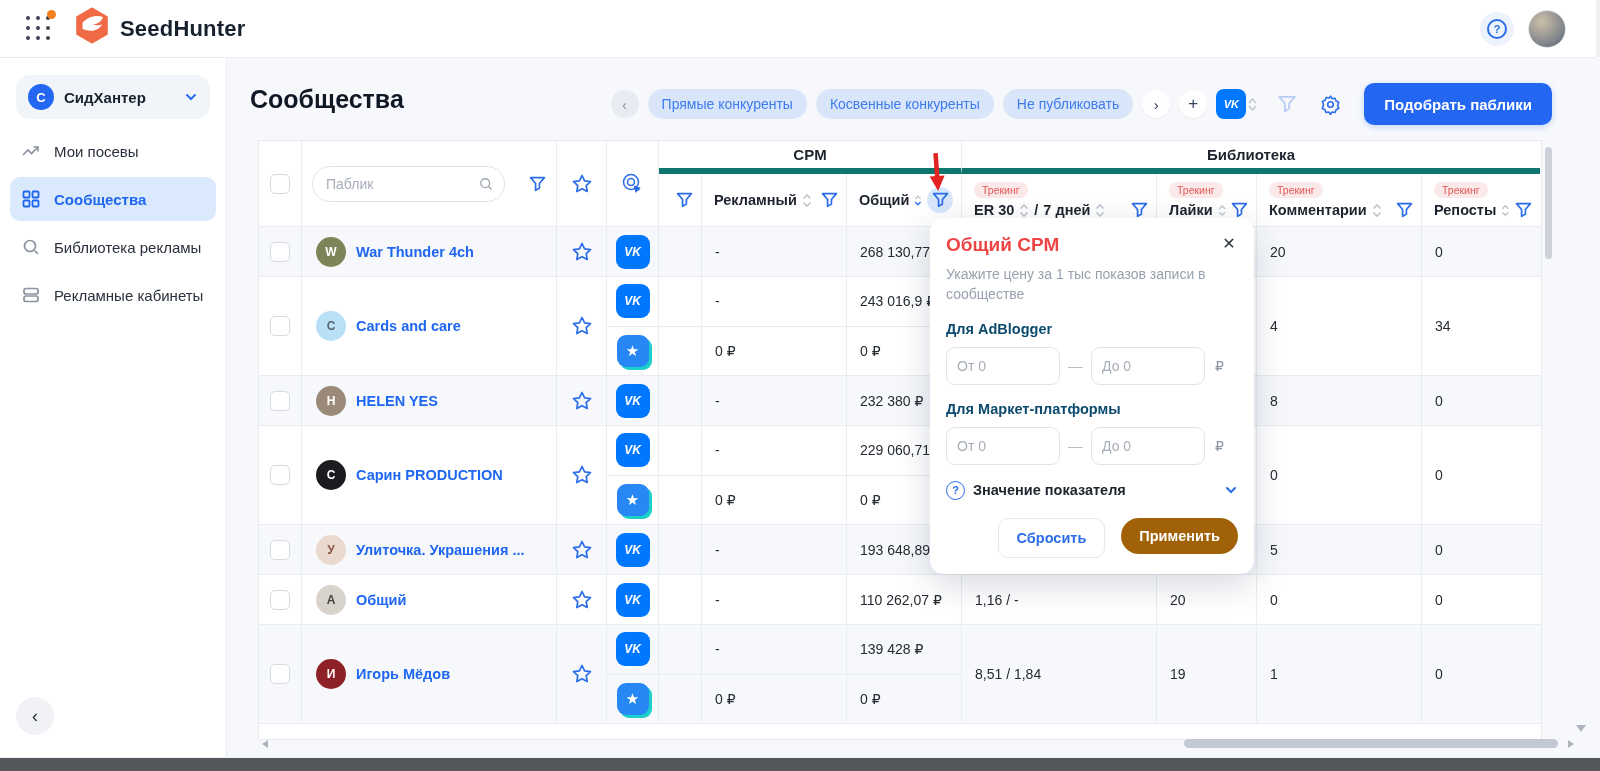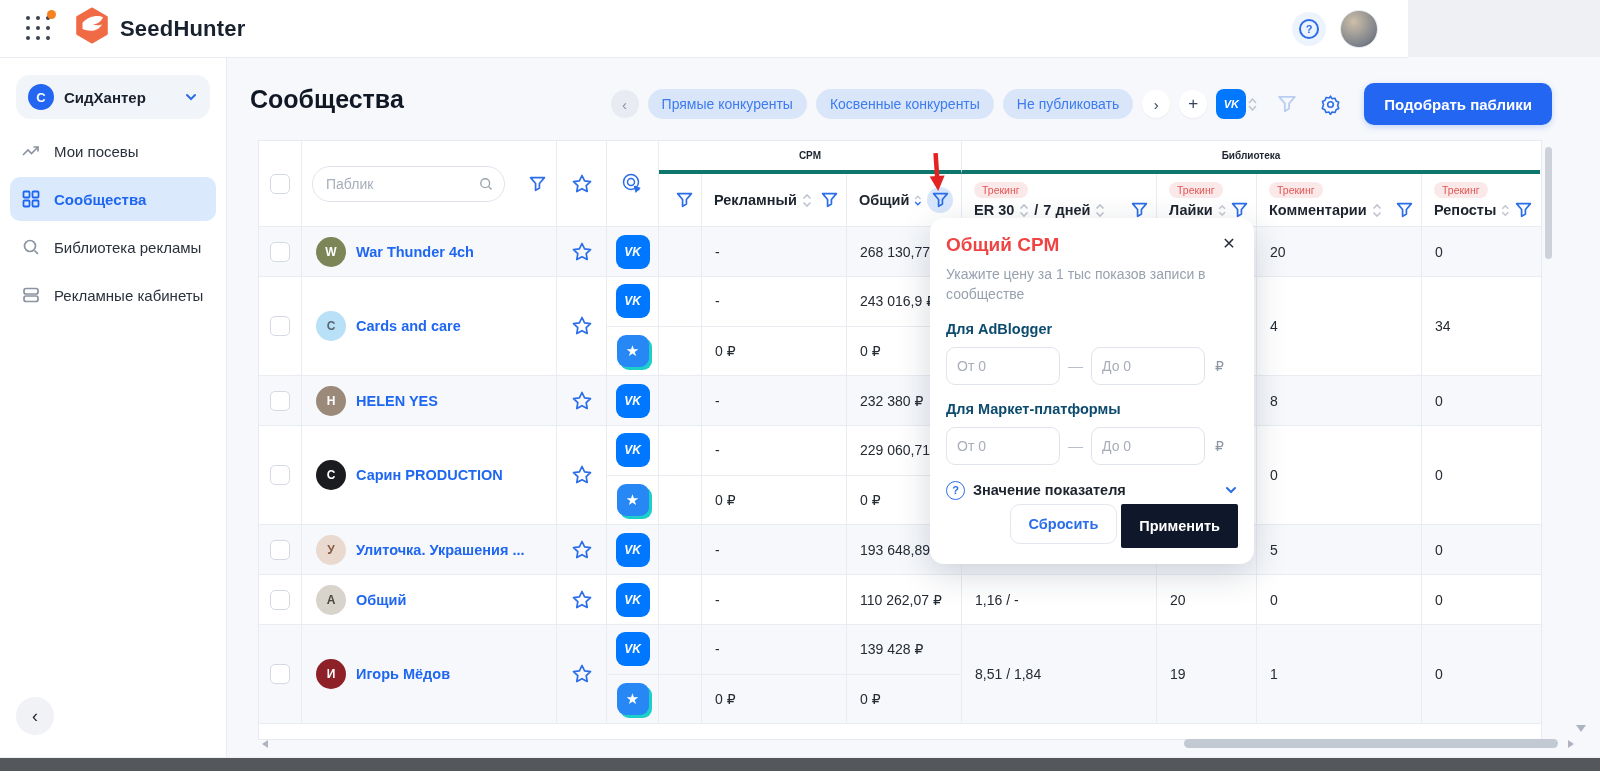--- a/index.html
+++ b/index.html
@@ -1,19 +1,19 @@
 <!DOCTYPE html>
 <html><head>
 <meta charset="utf-8">
 <style>
   html,body{margin:0;padding:0;}
   body{width:1600px;height:771px;overflow:hidden;position:relative;background:#eef0f4;
        font-family:"Liberation Sans","DejaVu Sans",sans-serif;color:#1d242e;}
   
-  .topbar{position:absolute;left:0;top:0;width:1408px;height:57px;background:#fff;border-bottom:1px solid #e9ecf1;display:flex;align-items:center;z-index:10;}
+  .topbar{position:absolute;left:0;top:0;width:1596px;height:57px;background:#fff;border-bottom:1px solid #e9ecf1;display:flex;align-items:center;z-index:10;}
   .appsbtn{position:relative;width:26px;height:26px;margin-left:26px;display:grid;grid-template-columns:repeat(3,1fr);gap:4px;cursor:pointer;}
   .appsbtn i{width:4px;height:4px;border-radius:50%;background:#3c4350;}
   .appsbtn .odot{position:absolute;right:-4px;top:-6px;width:9px;height:9px;border-radius:50%;background:#f5821f;}
   .logo{display:flex;align-items:center;gap:10px;margin-left:22px;}
   .logoname{font-size:22px;font-weight:800;color:#18222e;letter-spacing:.2px;}
   .tb-right{margin-left:auto;display:flex;align-items:center;gap:14px;margin-right:30px;}
   .helpbtn{width:34px;height:34px;border-radius:50%;background:#edf3fd;display:flex;align-items:center;justify-content:center;cursor:pointer;}
   .avatar{width:36px;height:36px;border-radius:50%;background:radial-gradient(circle at 35% 30%,#cdbfa9,#7b8089 70%,#3f454d);border:1px solid #e2e5ea;cursor:pointer;}
   
   .sidebar{position:absolute;left:0;top:57px;width:226px;height:700px;background:#fff;border-right:1px solid #e9ecf1;z-index:5;}
@@ -35,21 +35,21 @@
   .vkbtn{width:30px;height:30px;border-radius:8px;background:#0077ff;color:#fff;font-weight:800;font-size:11px;font-style:italic;display:flex;align-items:center;justify-content:center;cursor:pointer;}
   .minisort{display:flex;flex-direction:column;gap:1px;margin-left:2px;}
   .iconbtn{width:26px;height:26px;display:flex;align-items:center;justify-content:center;cursor:pointer;margin-left:8px;}
   .primarybtn{height:42px;border-radius:10px;background:#2266f2;color:#fff;font-size:15px;font-weight:600;display:flex;align-items:center;padding:0 20px;margin-left:12px;cursor:pointer;box-shadow:0 2px 6px rgba(34,102,242,.25);}
   
   .tbl{position:absolute;left:32px;top:83px;width:1282px;background:#fff;border:1px solid #e7eaef;z-index:1;}
   .grid{display:grid;grid-template-columns:43px 255px 50px 52px 43px 145px 115px 195px 100px 165px 118px;}
   .hdr{grid-template-rows:33px 52px;}
   .cell{border-right:1px solid #e9ecf0;min-width:0;}
   .cell:last-child{border-right:none;}
-  .gcell{display:flex;align-items:center;justify-content:center;font-size:10px;font-weight:600;border-bottom:4px solid #0f766e;text-align:center;}
+  .gcell{display:flex;align-items:center;justify-content:center;font-size:15px;font-weight:600;border-bottom:6px solid #0f766e;text-align:center;}
   .span2{grid-row:1 / span 2;display:flex;align-items:center;justify-content:center;}
   .hcell{display:flex;flex-direction:column;justify-content:center;padding:0 8px 0 12px;}
   .hrow{display:flex;align-items:center;gap:5px;font-size:14.5px;font-weight:600;color:#1d242e;white-space:nowrap;}
   .badge{align-self:flex-start;font-size:10.5px;color:#e25656;background:#fbe9e9;border-radius:8px;padding:2px 8px;margin-bottom:4px;}
   .funwrap{margin-left:auto;display:flex;align-items:center;justify-content:center;cursor:pointer;}
   .funcircle{width:26px;height:26px;border-radius:50%;background:#d8e6fb;display:flex;align-items:center;justify-content:center;}
   .searchwrap{position:relative;flex:1;min-width:0;}
   .searchwrap input{width:100%;box-sizing:border-box;height:36px;border:1px solid #e0e4ea;border-radius:18px;padding:0 32px 0 13px;font-size:14px;color:#333;outline:none;font-family:inherit;background:#fff;}
   .searchwrap input::placeholder{color:#a7aeb9;}
   .searchwrap svg{position:absolute;right:11px;top:10px;}
@@ -76,23 +76,23 @@
   .pclose{position:absolute;right:14px;top:14px;width:22px;height:22px;display:flex;align-items:center;justify-content:center;font-size:16px;color:#2a313c;cursor:pointer;}
   .psub{margin-top:8px;font-size:14px;line-height:1.45;color:#98a1ae;}
   .psec{margin-top:16px;font-size:14.5px;font-weight:700;color:#0c4a6e;}
   .pinrow{margin-top:10px;display:flex;align-items:center;gap:8px;}
   .pinrow input{width:92px;height:36px;border:1px solid #e0e4eb;border-radius:9px;padding:0 10px;font-size:14px;color:#333;outline:none;font-family:inherit;}
   .pinrow input::placeholder{color:#a7aeb9;}
   .pdash{color:#b9bfc9;font-size:15px;}
   .prub{color:#8d97a5;font-size:14px;margin-left:2px;}
   .pmetric{margin-top:16px;display:flex;align-items:center;gap:8px;font-size:14.5px;font-weight:600;color:#1d242e;cursor:pointer;}
   .qmark{width:17px;height:17px;border:1.5px solid #2b6de8;border-radius:50%;color:#2b6de8;font-size:11px;font-weight:700;display:flex;align-items:center;justify-content:center;}
-  .pbtns{margin-top:4px;display:flex;justify-content:flex-end;gap:4px;text-align:center;}
+  .pbtns{margin-top:18px;display:flex;justify-content:flex-end;gap:16px;text-align:center;}
   .btn-ghost{height:38px;border-radius:10px;border:1px solid #e3e7ee;background:#fff;color:#2b6de8;font-size:14.5px;font-weight:600;display:flex;align-items:center;padding:0 18px;cursor:pointer;}
-  .btn-primary{height:44px;border-radius:2px;background:#0f172a;color:#fff;font-size:14.5px;font-weight:600;display:flex;align-items:center;padding:0 18px;cursor:pointer;}
+  .btn-primary{height:36px;border-radius:18px;background:#a16207;color:#fff;font-size:14.5px;font-weight:600;display:flex;align-items:center;padding:0 18px;cursor:pointer;}
   
   .redarrow{position:absolute;left:702px;top:94px;z-index:25;transform:rotate(-4deg);}
   
   .vthumb{position:absolute;left:1319px;top:90px;width:7px;height:112px;border-radius:4px;background:#ccd1da;z-index:2;cursor:pointer;}
   .hthumb{position:absolute;left:958px;top:682px;width:374px;height:9px;border-radius:5px;background:#c3c9d3;z-index:2;cursor:pointer;}
   .harrow{position:absolute;top:683px;width:0;height:0;border-top:4px solid transparent;border-bottom:4px solid transparent;z-index:2;cursor:pointer;}
   .harrow.left{left:36px;border-right:6px solid #aeb4bf;}
   .harrow.right{left:1342px;border-left:6px solid #aeb4bf;}
   .varrow{position:absolute;left:1350px;top:668px;width:0;height:0;border-left:5px solid transparent;border-right:5px solid transparent;border-top:7px solid #aeb4bf;z-index:2;cursor:pointer;}
   .bottombar{position:absolute;left:0;top:758px;width:1600px;height:13px;background:#54575c;z-index:40;}

